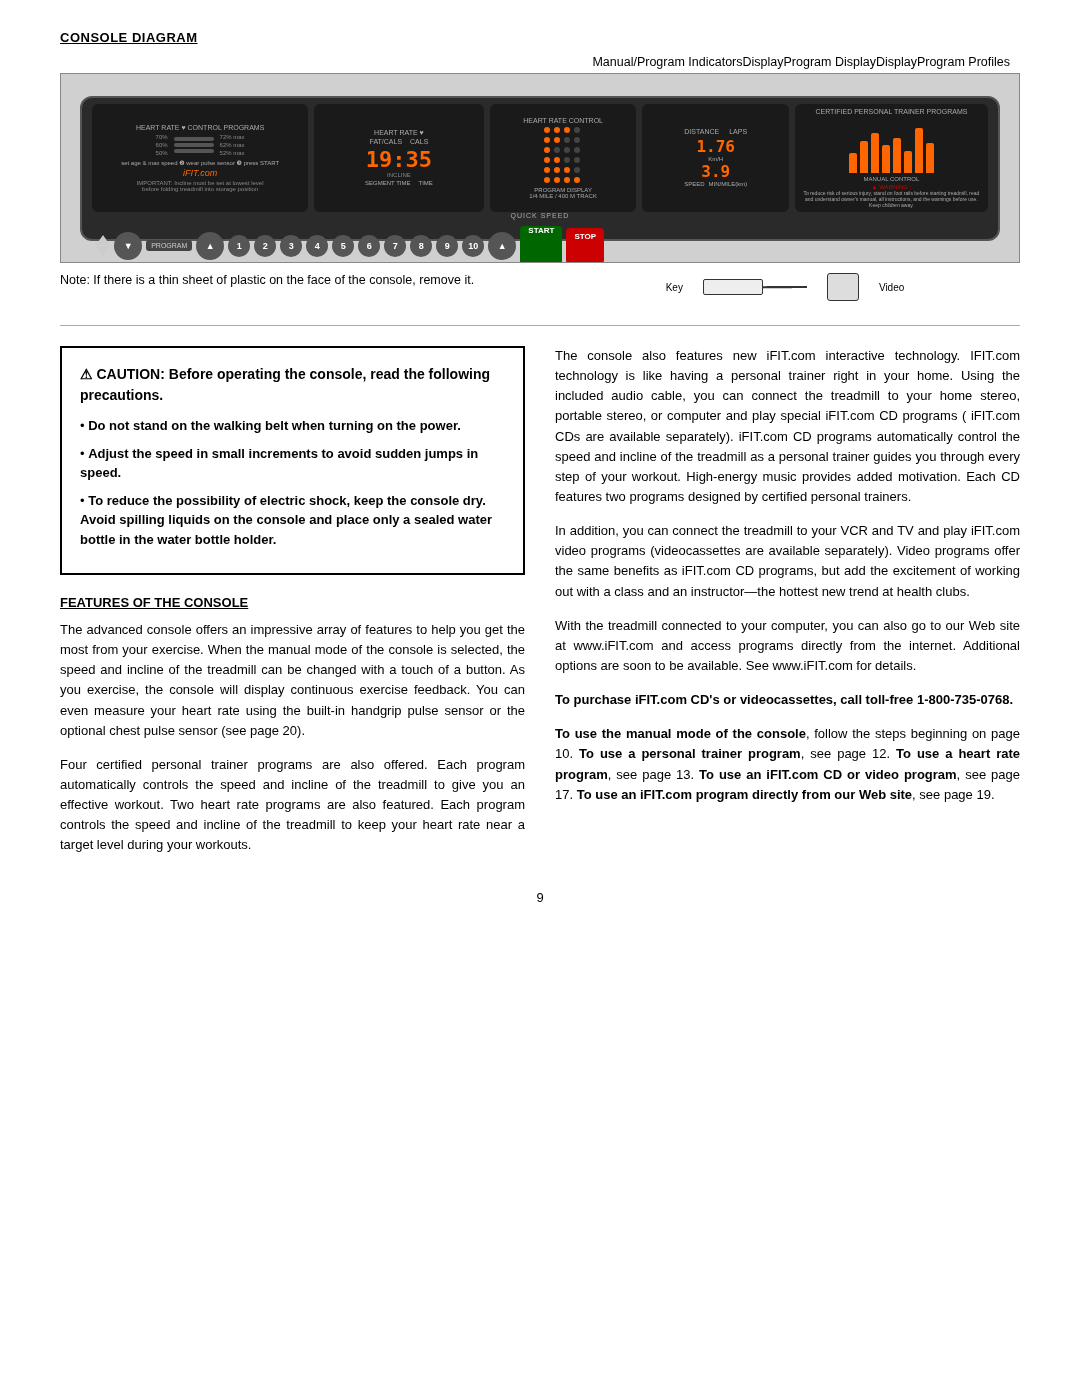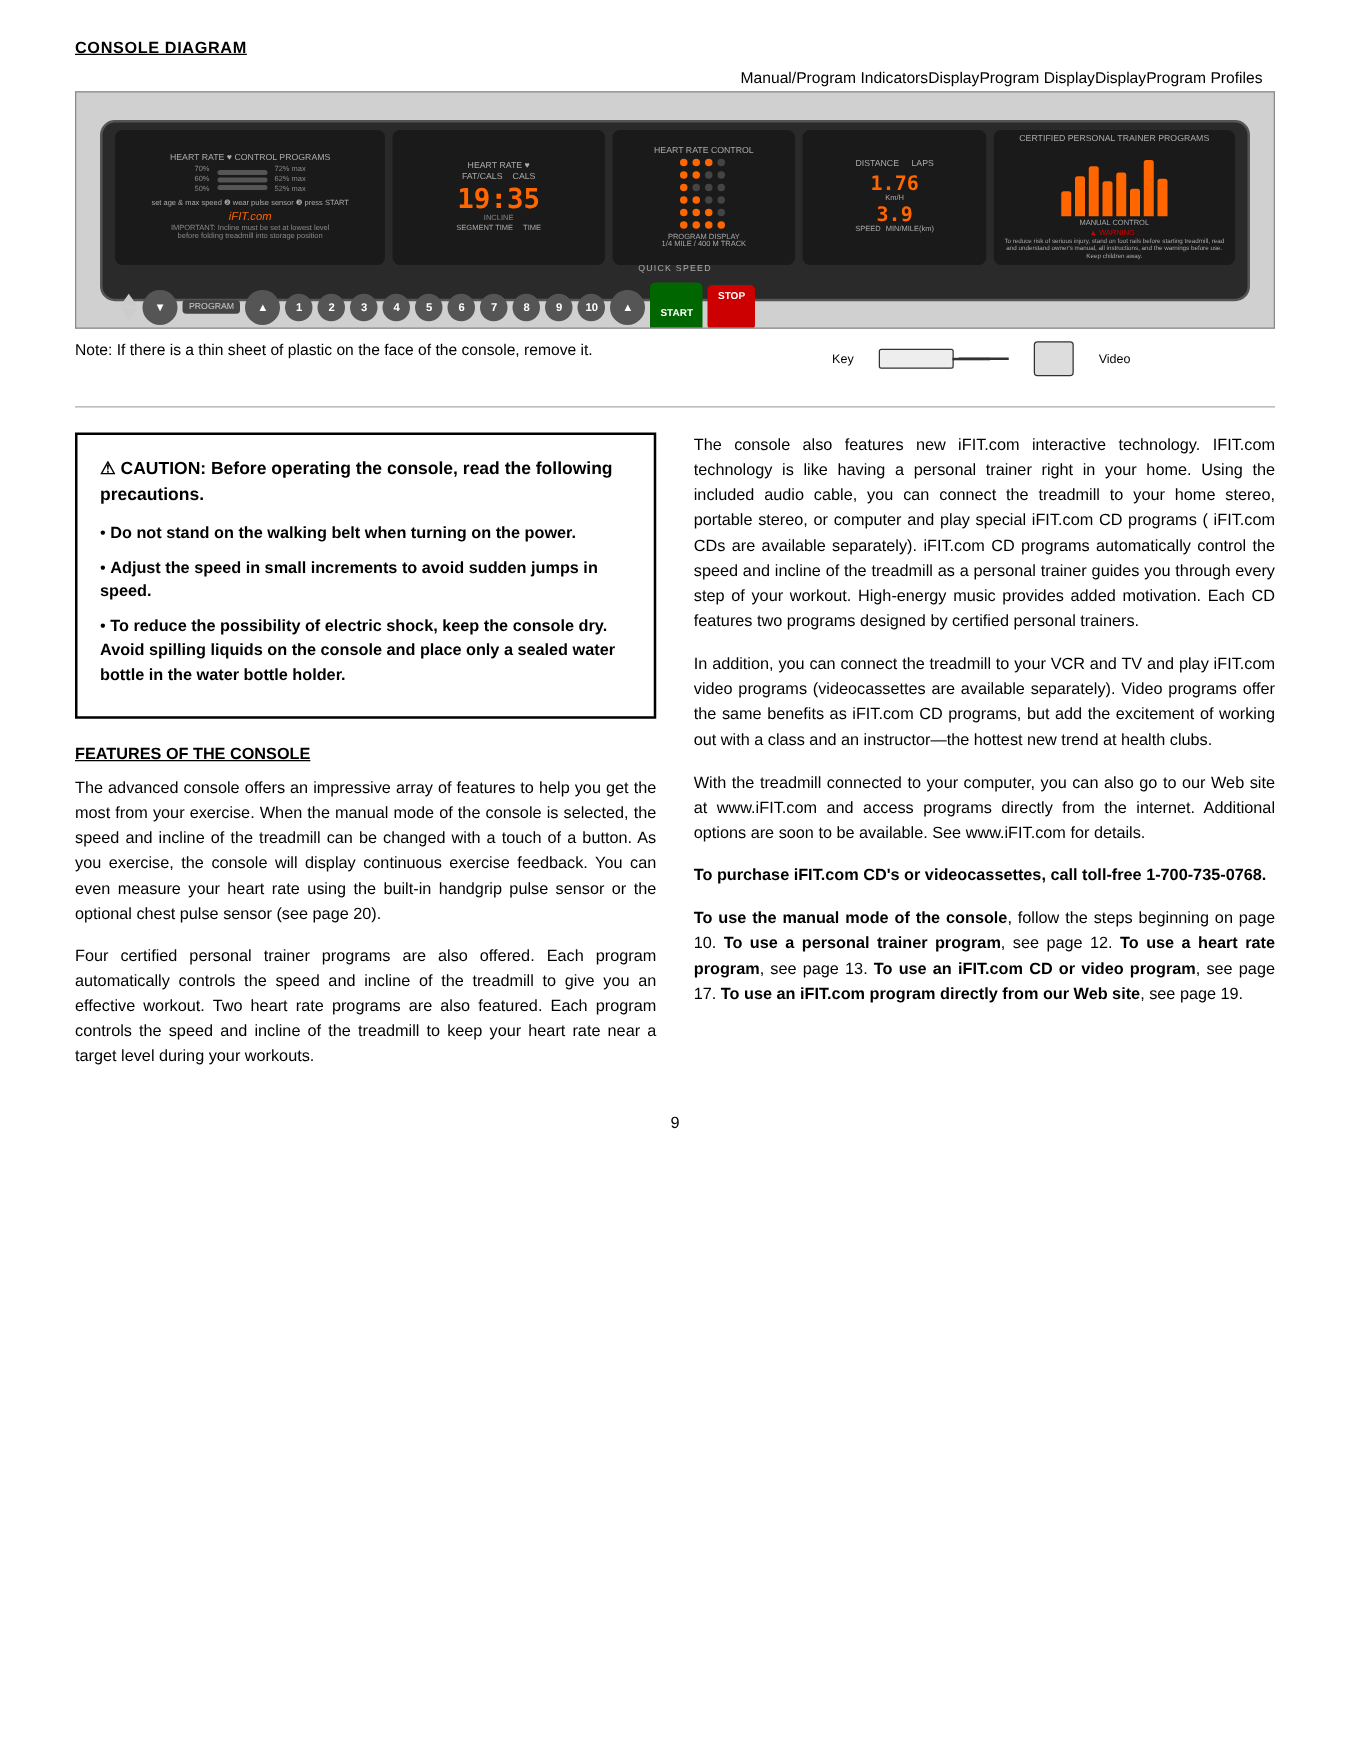--- a/index.html
+++ b/index.html
@@ -129,21 +129,21 @@
       font-weight: bold;
     }
     .btn-large { width: 28px; height: 28px; }
     .btn-medium { width: 22px; height: 22px; }
     .btn-start {
       background: #006600;
       border-radius: 4px;
       color: #fff;
       font-size: 8px;
       font-weight: bold;
-      padding: 20px 8px;
+      padding: 0 8px;
       height: 40px;
     }
     .btn-stop {
       background: #cc0000;
       border-radius: 4px;
       color: #fff;
       font-size: 8px;
       font-weight: bold;
       padding: 4px 8px;
       height: 36px;
@@ -445,20 +445,20 @@
   </div>
 
   <div class="right-column">
 
     <p class="body-text">The console also features new iFIT.com interactive technology. IFIT.com technology is like having a personal trainer right in your home. Using the included audio cable, you can connect the treadmill to your home stereo, portable stereo, or computer and play special iFIT.com CD programs ( iFIT.com CDs are available separately). iFIT.com CD programs automatically control the speed and incline of the treadmill as a personal trainer guides you through every step of your workout. High-energy music provides added motivation. Each CD features two programs designed by certified personal trainers.</p>
 
     <p class="body-text">In addition, you can connect the treadmill to your VCR and TV and play iFIT.com video programs (videocassettes are available separately). Video programs offer the same benefits as iFIT.com CD programs, but add the excitement of working out with a class and an instructor—the hottest new trend at health clubs.</p>
 
     <p class="body-text">With the treadmill connected to your computer, you can also go to our Web site at www.iFIT.com and access programs directly from the internet. Additional options are soon to be available. See www.iFIT.com for details.</p>
 
-    <p class="body-text"><strong>To purchase iFIT.com CD's or videocassettes, call toll-free 1-700-735-0768.</strong></p>
+    <p class="body-text"><strong>To purchase iFIT.com CD's or videocassettes, call toll-free 1-800-735-0768.</strong></p>
 
     <p class="body-text"><strong>To use the manual mode of the console</strong>, follow the steps beginning on page 10. <strong>To use a personal trainer program</strong>, see page 12. <strong>To use a heart rate program</strong>, see page 13. <strong>To use an iFIT.com CD or video program</strong>, see page 17. <strong>To use an iFIT.com program directly from our Web site</strong>, see page 19.</p>
 
   </div>
 </div>
 
 <div class="page-number">9</div>
 
 </body></html>

